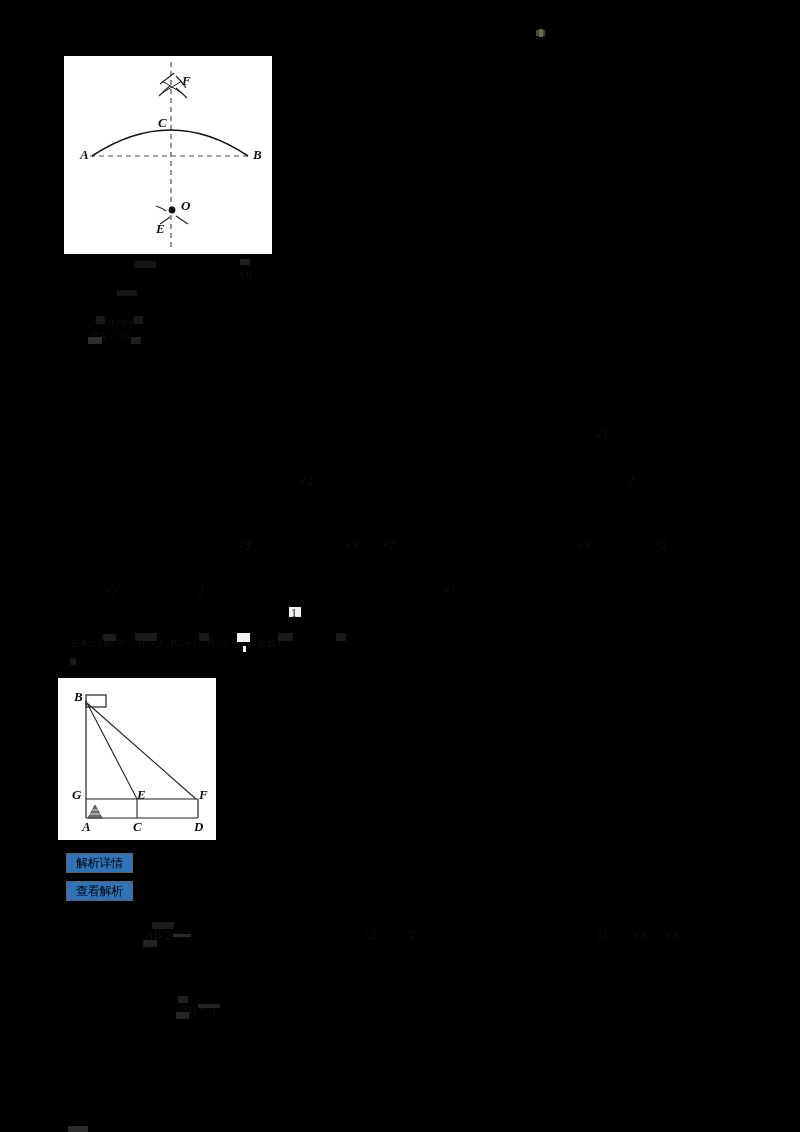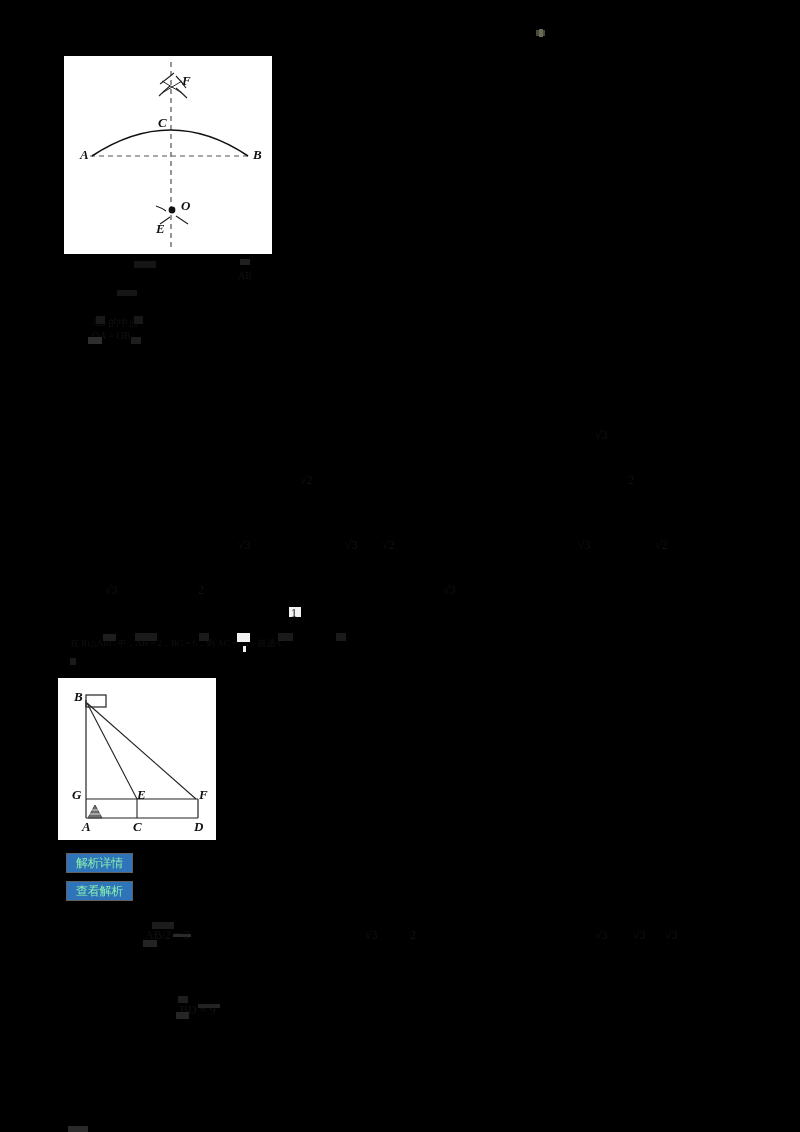--- a/index.html
+++ b/index.html
@@ -41,21 +41,21 @@
   .figure-panel {
     background: #ffffff;
     position: absolute;
     overflow: hidden;
   }
 
   
   .selection-highlight {
     position: absolute;
     background: #2f73b8;
-    color: #86efac;
+    color: #000000;
     font-size: 12px;
     font-family: "Liberation Serif", serif;
     display: flex;
     align-items: center;
     justify-content: center;
     letter-spacing: -0.3px;
     overflow: hidden;
     box-sizing: border-box;
     border: 1px solid #5f6164;
   }

